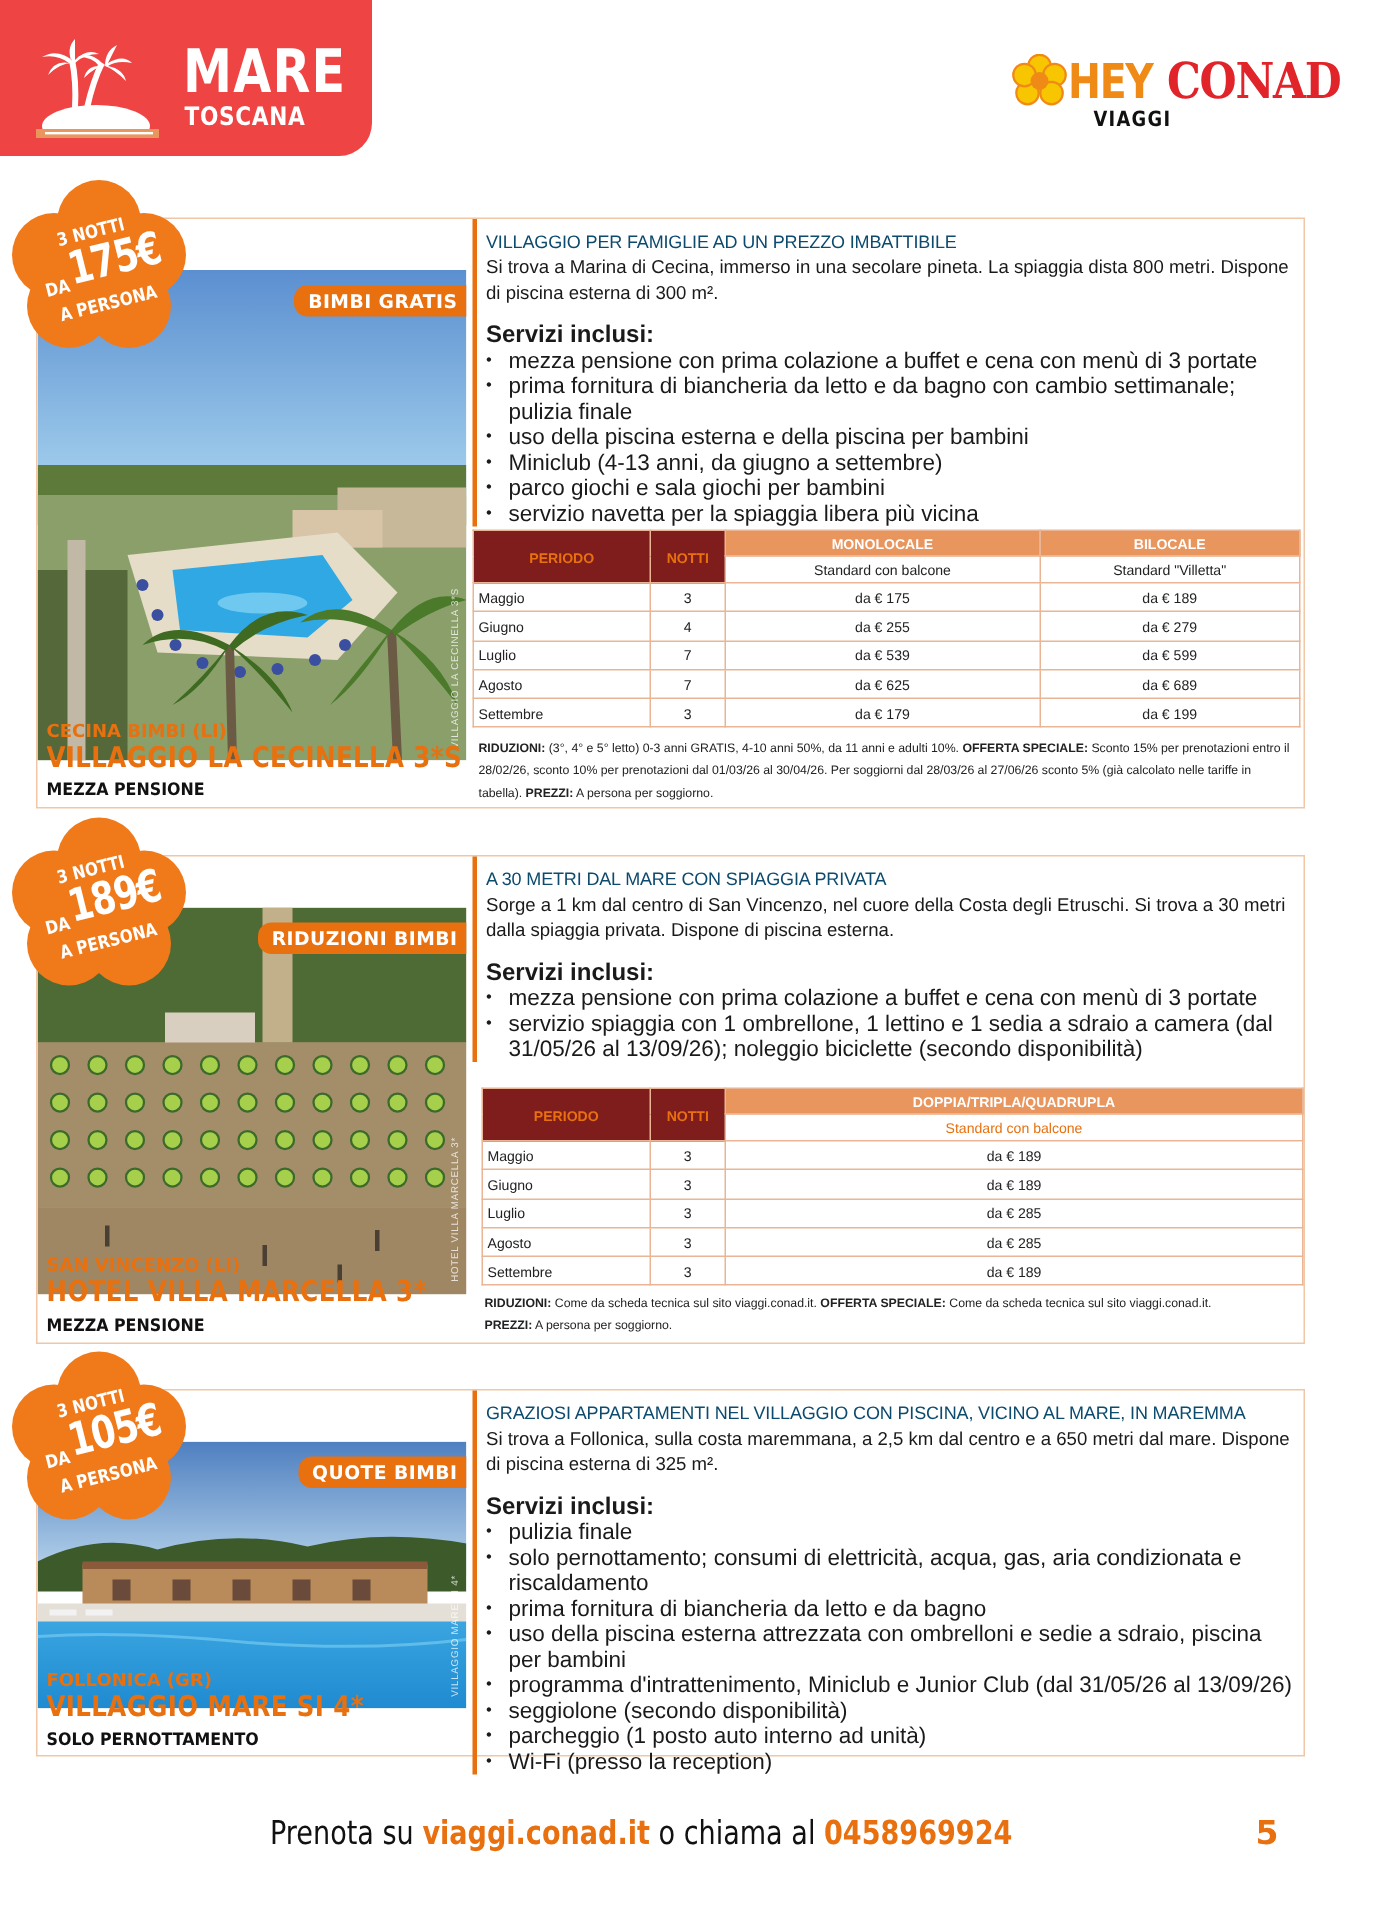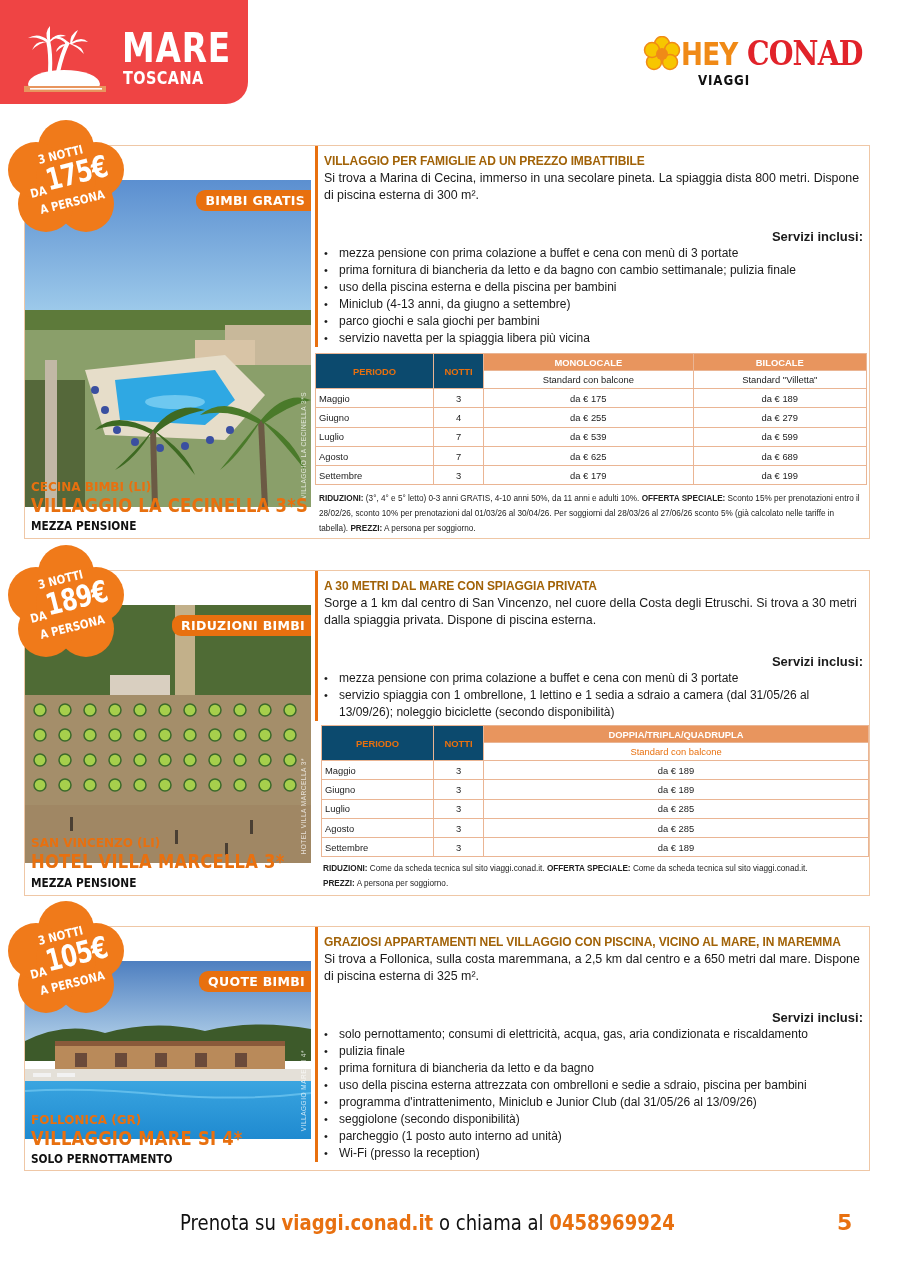--- a/index.html
+++ b/index.html
@@ -5,48 +5,48 @@
   * { box-sizing: border-box; margin: 0; padding: 0; }
   html, body { width: 918px; height: 1280px; background: #ffffff; overflow: hidden; }
   body { position: relative; font-family: "Liberation Sans", sans-serif; color: #1a1a1a; }
 
   
   .hdr-tab { position: absolute; left: 0; top: 0; width: 248px; height: 104px; background: #ef4444; border-bottom-right-radius: 22px; }
   .hdr-island { position: absolute; left: 24px; top: 26px; width: 82px; height: 66px; }
   .hdr-title { position: absolute; left: 122px; top: 28px; color: #fff; font-weight: 700; font-size: 40px; letter-spacing: 1px; line-height: 40px; font-family: "DejaVu Sans", sans-serif; transform: scaleX(0.82); transform-origin: left; }
   .hdr-sub { position: absolute; left: 123px; top: 68px; color: #fff; font-weight: 700; font-size: 17px; letter-spacing: 0.5px; font-family: "DejaVu Sans", sans-serif; transform: scaleX(0.85); transform-origin: left; }
 
-  .logo { position: absolute; left: 643px; top: 36px; width: 230px; height: 56px; }
+  .logo { position: absolute; left: 674px; top: 36px; width: 230px; height: 56px; }
   .logo-flower { position: absolute; left: 0; top: 0; width: 38px; height: 38px; }
   .logo-hey { position: absolute; left: 38px; top: 0; font-size: 32px; font-weight: 700; color: #f08a17; font-family: "DejaVu Sans", sans-serif; letter-spacing: -1px; line-height: 36px; transform: scaleX(0.82); transform-origin: left; }
   .logo-conad { position: absolute; left: 104px; top: 0; font-size: 33px; font-weight: 900; color: #e1232a; font-family: "DejaVu Serif", serif; letter-spacing: -1px; line-height: 36px; transform: scaleX(0.86); transform-origin: left; }
   .logo-viaggi { position: absolute; left: 55px; top: 36px; font-size: 14px; font-weight: 700; color: #111; letter-spacing: 1px; font-family: "DejaVu Sans", sans-serif; transform: scaleX(0.85); transform-origin: left; }
 
   
   .card { position: absolute; left: 24px; width: 846px; border: 1.5px solid #efc7a6; background: #fff; }
   .card-photo { position: absolute; left: 0; top: 0; width: 286px; overflow: hidden; margin-top: 34px; }
   .card-photo svg { display: block; }
   .credit { position: absolute; right: 4px; bottom: 8px; writing-mode: vertical-rl; transform: rotate(180deg); font-size: 6.5px; color: rgba(255,255,255,0.75); letter-spacing: 0.5px; }
   .tag { position: absolute; right: 0; top: 10px; background: #e8700f; color: #fff; font-weight: 700; font-size: 12.5px; padding: 3px 6px 3px 9px; border-radius: 9px 0 0 9px; letter-spacing: 0.3px; font-family: "DejaVu Sans", sans-serif; transform-origin: right; }
   .hotel-loc { position: absolute; left: 6px; color: #e8700f; font-weight: 700; font-size: 12px; font-family: "DejaVu Sans", sans-serif; }
   .hotel-name { position: absolute; left: 6px; color: #e8700f; font-weight: 700; font-size: 19px; font-family: "DejaVu Sans", sans-serif; white-space: nowrap; transform: scaleX(0.86); transform-origin: left; letter-spacing: 0.3px; }
   .hotel-board { position: absolute; left: 6px; color: #111; font-weight: 700; font-size: 11.5px; font-family: "DejaVu Sans", sans-serif; transform: scaleX(0.92); transform-origin: left; }
 
   .card-body { position: absolute; left: 290px; top: 0; right: 0; border-left: 3px solid #e8700f; padding: 8px 6px 0 6px; }
-  .headline { color: #a16207; font-weight: 700; font-size: 12px; line-height: 15px; text-transform: uppercase; white-space: nowrap; letter-spacing: -0.1px; }
+  .headline { color: #0c4a6e; font-weight: 400; font-size: 12px; line-height: 15px; text-transform: uppercase; white-space: nowrap; letter-spacing: -0.1px; }
   .desc { font-size: 12.4px; line-height: 17px; color: #1a1a1a; margin-top: 1px; }
-  .serv-title { font-size: 13px; font-weight: 700; line-height: 17px; margin-top: 24px; text-align: right; }
-  .serv-list { list-style: none; font-size: 12px; line-height: 17px; }
+  .serv-title { font-size: 16px; font-weight: 700; line-height: 17px; margin-top: 11px; }
+  .serv-list { list-style: none; font-size: 15px; line-height: 17px; }
   .serv-list li { position: relative; padding-left: 15px; }
   .serv-list li::before { content: "•"; position: absolute; left: 0; top: 0; font-size: 11px; }
 
   
   table.prices { position: absolute; border-collapse: collapse; font-size: 9.4px; color: #222; }
   table.prices td, table.prices th { border: 1px solid #eab594; height: 19.3px; }
-  table.prices th.hdr-plain { color: #e8700f; font-weight: 700; background: #0c4a6e; }
+  table.prices th.hdr-plain { color: #e8700f; font-weight: 700; background: #7f1d1d; }
   table.prices th.hdr-fill { background: #e8955e; color: #fff; font-weight: 700; text-align: center; height: 17px; }
   table.prices th.sub { font-weight: 400; color: #222; text-align: center; height: 18px; }
   table.prices th.sub.orange { color: #e8700f; }
   table.prices td.period { text-align: left; padding-left: 3px; }
   table.prices td.c { text-align: center; }
   .notes { position: absolute; font-size: 8.2px; line-height: 15px; color: #222; }
   .notes b { font-weight: 700; text-align: center; }
 
   
   .badge { position: absolute; width: 120px; height: 118px; }
@@ -369,22 +369,22 @@
   </div>
   <div class="hotel-loc" style="top:186px;">FOLLONICA (GR)</div>
   <div class="hotel-name" style="top:200px;">VILLAGGIO MARE SI 4*</div>
   <div class="hotel-board" style="top:225px;">SOLO PERNOTTAMENTO</div>
 
   <div class="card-body">
     <div class="headline">GRAZIOSI APPARTAMENTI NEL VILLAGGIO CON PISCINA, VICINO AL MARE, IN MAREMMA</div>
     <div class="desc">Si trova a Follonica, sulla costa maremmana, a 2,5 km dal centro e a 650 metri dal mare. Dispone di piscina esterna di 325 m².</div>
     <div class="serv-title">Servizi inclusi:</div>
     <ul class="serv-list">
+      <li>pulizia finale</li>
       <li>solo pernottamento; consumi di elettricità, acqua, gas, aria condizionata e riscaldamento</li>
-      <li>pulizia finale</li>
       <li>prima fornitura di biancheria da letto e da bagno</li>
       <li>uso della piscina esterna attrezzata con ombrelloni e sedie a sdraio, piscina per bambini</li>
       <li>programma d'intrattenimento, Miniclub e Junior Club (dal 31/05/26 al 13/09/26)</li>
       <li>seggiolone (secondo disponibilità)</li>
       <li>parcheggio (1 posto auto interno ad unità)</li>
       <li>Wi-Fi (presso la reception)</li>
     </ul>
   </div>
 </div>
 

